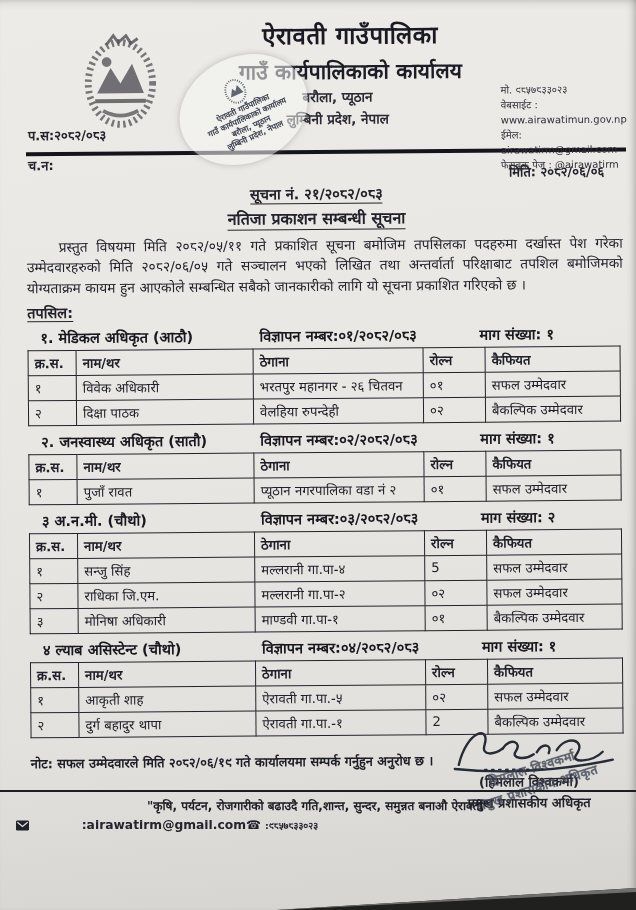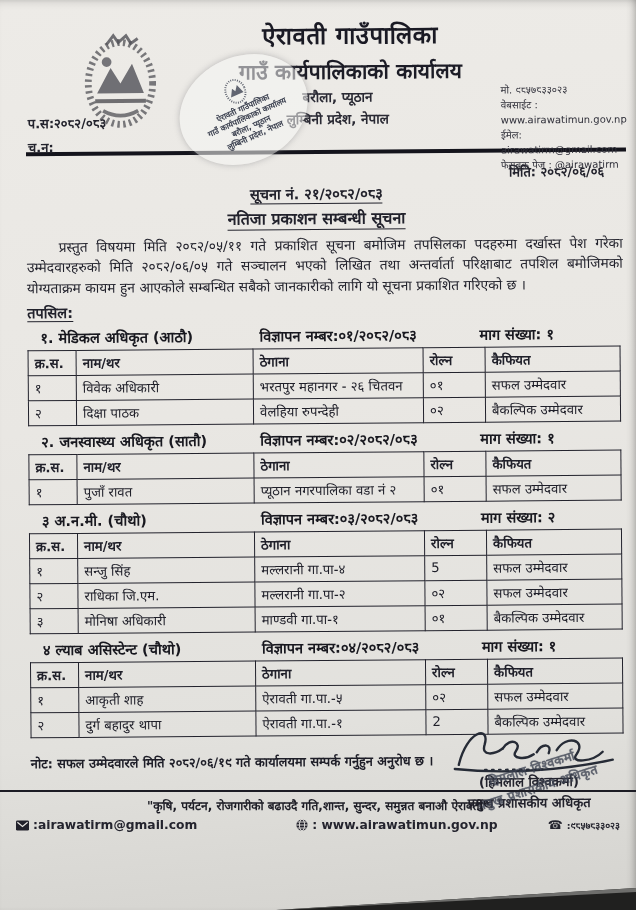--- a/index.html
+++ b/index.html
@@ -21,21 +21,21 @@
   
   .letterhead{position:relative;height:150px;}
   .emblem{position:absolute;left:84px;top:26px;width:78px;height:104px;opacity:.88;}
   .title-block{position:absolute;left:130px;right:60px;top:18px;text-align:center;}
   .muni-title{font-size:24px;font-weight:bold;letter-spacing:.5px;color:#1a1a24;}
   .office-title{font-size:21px;font-weight:bold;margin-top:6px;color:#1c1c26;}
   .addr{position:absolute;left:230px;width:220px;top:88px;text-align:center;font-size:13.5px;font-weight:600;color:#2a2a34;}
   .addr div{margin-bottom:4px;}
   .contact-block{position:absolute;left:503px;top:84px;width:134px;font-size:10px;line-height:1.5;color:#30303a;}
   .refs{position:absolute;left:30px;top:112px;font-size:13px;font-weight:600;color:#23232d;}
-  .refs div{margin-bottom:6px;}
+  .refs div{margin-bottom:6px;margin-top:12px;}
 
   
   .hdr-stamp{
     position:absolute;left:180px;top:56px;width:132px;height:106px;border-radius:50%;
     background:rgba(246,246,244,.55);box-shadow:0 0 6px rgba(120,120,125,.45);
     transform:rotate(-24deg);display:flex;flex-direction:column;align-items:center;justify-content:center;
     color:#3e4352;font-weight:bold;text-align:center;
   }
   .hdr-stamp .s-line{font-size:8px;line-height:1.25;white-space:nowrap;}
   .hdr-stamp svg{width:26px;height:26px;opacity:.8;margin-bottom:1px;}
@@ -78,21 +78,21 @@
     color:#3c4251;font-weight:bold;text-align:center;opacity:.78;letter-spacing:.5px;
     text-shadow:0 0 1px rgba(60,66,81,.6);pointer-events:none;
   }
   .sig-stamp div{font-size:12.5px;line-height:1.6;white-space:nowrap;}
 
   
   .footer{position:absolute;left:0;top:790px;width:636px;}
   .foot-rule{height:2.2px;background:#1c1c24;margin-bottom:5px;}
   .slogan{text-align:center;font-size:12px;font-weight:bold;color:#1d1d26;}
   .foot-contacts{display:flex;align-items:center;margin:4px 16px 0 16px;}
-  .fc{display:flex;align-items:center;gap:4px;font-size:12.3px;font-weight:600;color:#24242e;}
+  .fc{display:flex;align-items:center;gap:4px;font-size:12.3px;font-weight:600;color:#24242e;justify-content:space-between;}
   .fc-email{width:230px;}
   .fc-web{flex:1;justify-content:center;}
   .fc-phone{font-size:9.5px;align-self:flex-start;}
   .icon-sq{width:13px;height:11px;}
   .phone-glyph{font-size:12px;}
 
   
   .desk-edge{position:absolute;left:0;bottom:0;width:636px;height:26px;pointer-events:none;}
 </style>
 </head>
@@ -345,28 +345,20 @@
    <div class="foot-rule"></div>
    <div class="slogan">"कृषि, पर्यटन, रोजगारीको बढाउदै गति,शान्त, सुन्दर, समुन्नत बनाऔ ऐरावती"</div>
    <div class="foot-contacts">
      <div class="fc fc-email">
        <svg class="icon-sq" viewBox="0 0 14 11" aria-hidden="true">
          <rect x="0" y="0" width="14" height="11" rx="1.5" fill="#21212b"></rect>
          <path d="M1.5 2 L7 6.5 L12.5 2" fill="none" stroke="#e9e7e3" stroke-width="1.3"></path>
        </svg>
        <span>:airawatirm@gmail.com</span>
      </div>
-     <div class="fc fc-web">
-       <svg class="icon-sq" viewBox="0 0 12 12" aria-hidden="true" style="width:12px;height:12px;">
-         <circle cx="6" cy="6" r="5.6" fill="#21212b"></circle>
-         <ellipse cx="6" cy="6" rx="2.6" ry="5.6" fill="none" stroke="#e9e7e3" stroke-width=".9"></ellipse>
-         <path d="M.4 6 h11.2 M1.3 3 h9.4 M1.3 9 h9.4" stroke="#e9e7e3" stroke-width=".9"></path>
-       </svg>
-       <span>: www.airawatimun.gov.np</span>
-     </div>
      <div class="fc fc-phone">
        <span class="phone-glyph">☎</span>
        <span>:९८५७८३३०२३</span>
      </div>
    </div>
  </div>
 
  <svg class="desk-edge" viewBox="0 0 636 26" preserveAspectRatio="none" aria-hidden="true">
    <polygon points="276,26 636,4 636,26" fill="#20201f"></polygon>
    <polygon points="276,26 636,4 636,8 280,26" fill="#6e6e6c"></polygon>

